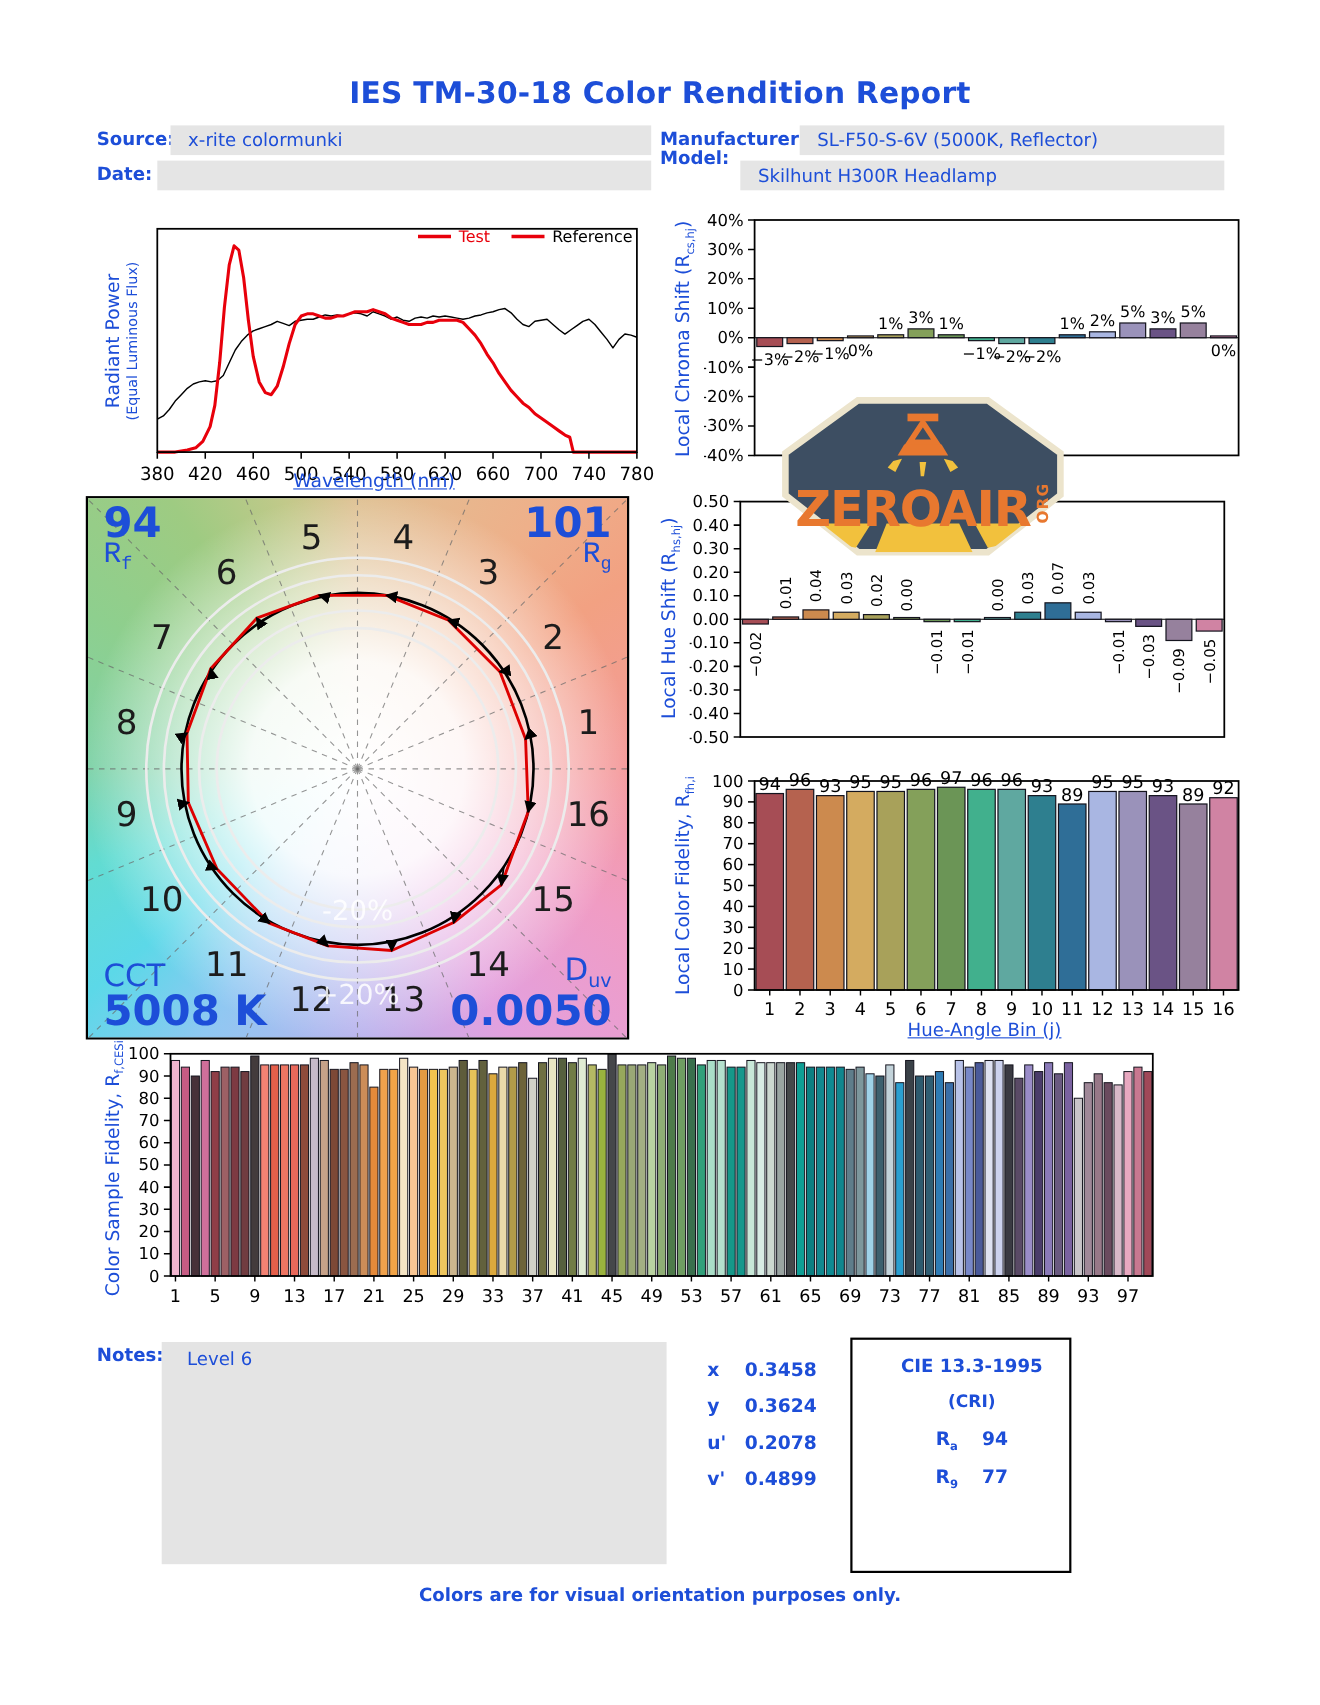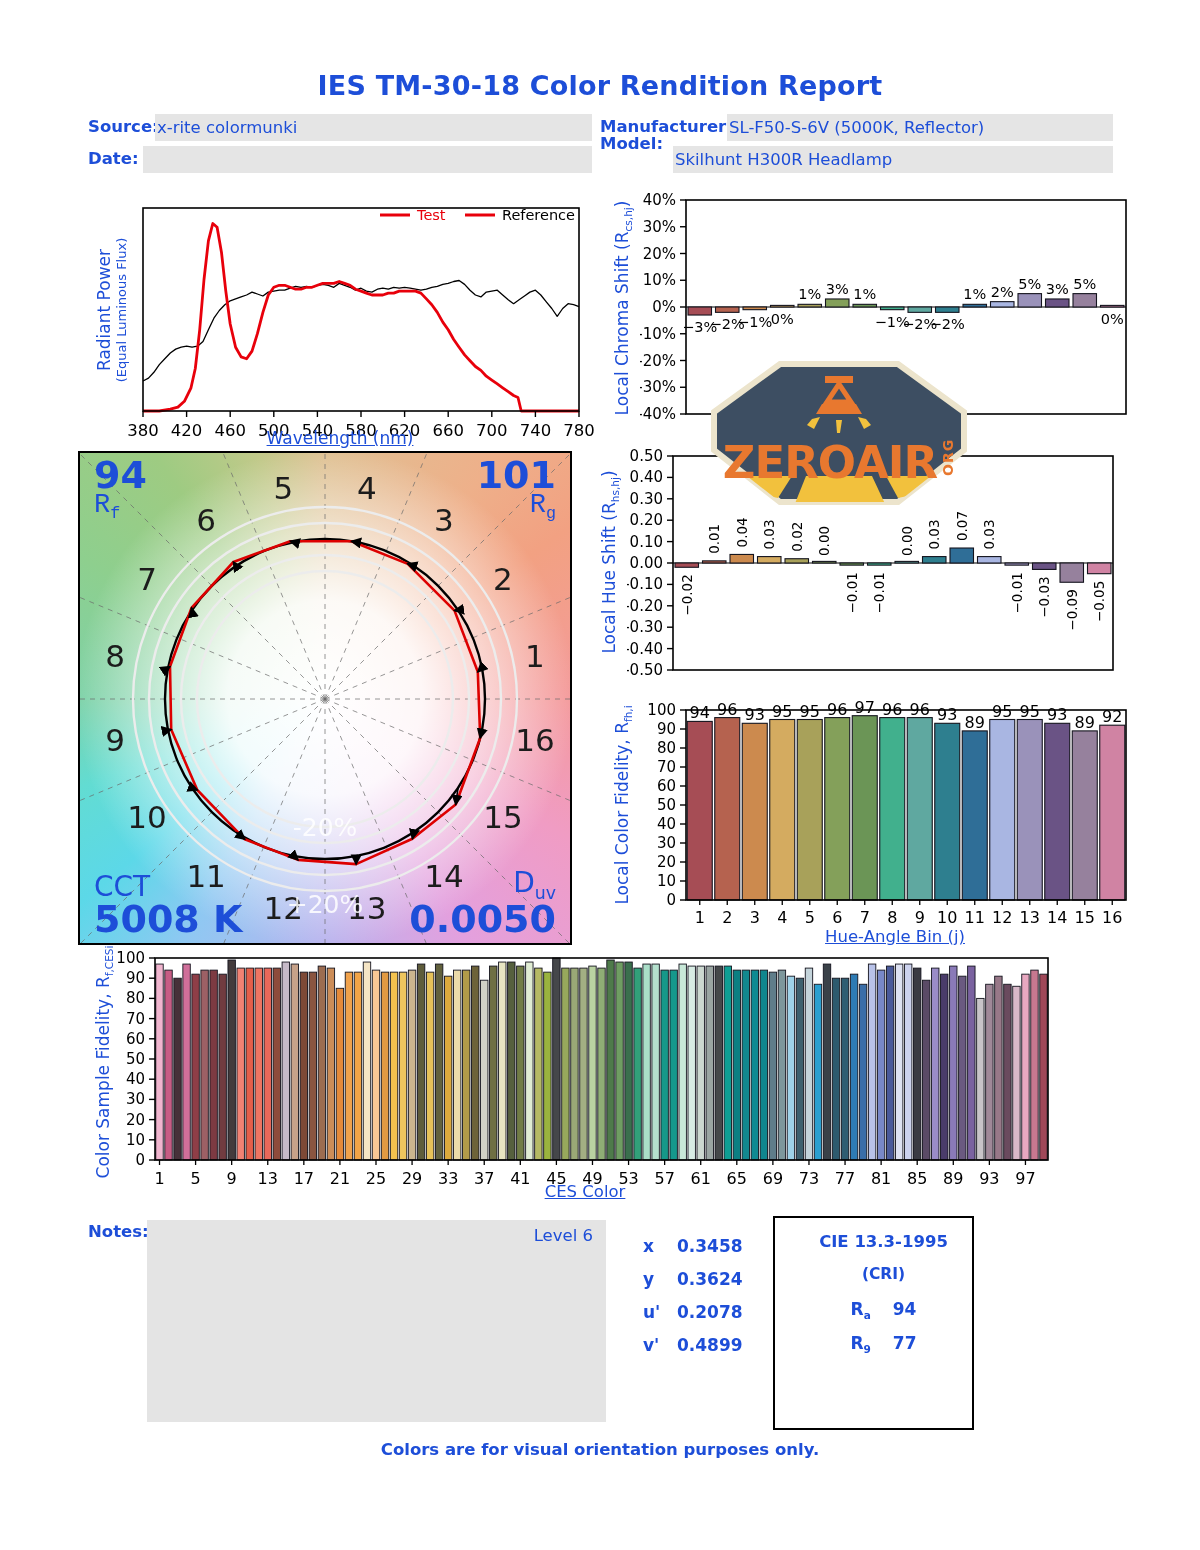--- a/index.html
+++ b/index.html
@@ -1,21 +1,21 @@
 <!DOCTYPE html>
 <html><head>
 <meta charset="utf-8">
 <style>
   html,body{margin:0;padding:0;background:#fff;}
   .page{position:relative;width:1200px;height:1550px;background:#fff;
         font-family:"DejaVu Sans", "Liberation Sans", sans-serif;color:#1d4ed8;overflow:hidden;}
   .abs{position:absolute;}
   .title{width:100%;text-align:center;top:70px;font-size:27px;font-weight:bold;letter-spacing:.2px;}
   .hdr-label{font-size:16.5px;font-weight:bold;}
-  .hdr-box{background:#e5e5e5;height:27px;font-size:16.5px;line-height:27px;padding-left:2px;box-sizing:border-box;}
+  .hdr-box{background:#e5e5e5;height:27px;font-size:16.5px;line-height:27px;padding-left:16px;box-sizing:border-box;}
   .ylabel{white-space:nowrap;font-size:17px;transform:translate(-50%,-50%) rotate(-90deg);text-align:center;}
   .ylabel .sm{font-size:13px;}
   sub{font-size:.62em;}
   .xlabel{text-align:center;font-size:17px;text-decoration:underline;}
   
   .cvg{width:490px;height:490px;outline:2px solid #000;}
   .cvg-bg{position:absolute;inset:0;
     background:conic-gradient(from 0deg at 50% 50%,
       #dfc193 0deg,#eeb08a 35deg,#f2a182 55deg,#f49a9b 90deg,#f09cc4 120deg,
       #e3a0de 150deg,#b9b4ee 180deg,#8fc8f2 210deg,#5cd8e8 230deg,#62dcd2 250deg,
@@ -596,24 +596,23 @@
         <line x1="904.368686868687" y1="212" x2="904.368686868687" y2="217" stroke="#000" stroke-width="1.3"></line>
         <text x="904.368686868687" y="236" font-size="16" text-anchor="middle">93</text>
         <line x1="940.449494949495" y1="212" x2="940.449494949495" y2="217" stroke="#000" stroke-width="1.3"></line>
         <text x="940.449494949495" y="236" font-size="16" text-anchor="middle">97</text>
         <rect x="70" y="10" width="893" height="202" fill="none" stroke="#000" stroke-width="1.6"></rect>
       </svg>
     <div class="abs ylabel" style="left:19px;top:114px;">
       <span>Color Sample Fidelity, R</span><sub>f,CESi</sub>
     </div>
   </div>
-  <div class="abs xlabel" style="left:85px;top:1182px;width:1000px;font-size:16.5px;">CES Color</div>
 
   <div class="abs hdr-label" style="left:88px;top:1222px;">Notes:</div>
-  <div class="abs notes-box" style="left:147px;top:1220px;width:459px;height:202px;font-size:16.5px;padding:6px 13px;box-sizing:border-box;text-align:right;">Level 6</div>
+  <div class="abs notes-box" style="left:147px;top:1220px;width:459px;height:202px;font-size:16.5px;padding:6px 23px;box-sizing:border-box;">Level 6</div>
 
   <div class="abs" style="left:643px;top:1236px;">
     <div class="chrom-row" style="margin-bottom:13px;">
       <span style="display:inline-block;width:34px;">x</span><span>0.3458</span>
     </div>
     <div class="chrom-row" style="margin-bottom:13px;">
       <span style="display:inline-block;width:34px;">y</span><span>0.3624</span>
     </div>
     <div class="chrom-row" style="margin-bottom:13px;">
       <span style="display:inline-block;width:34px;">u'</span><span>0.2078</span>

